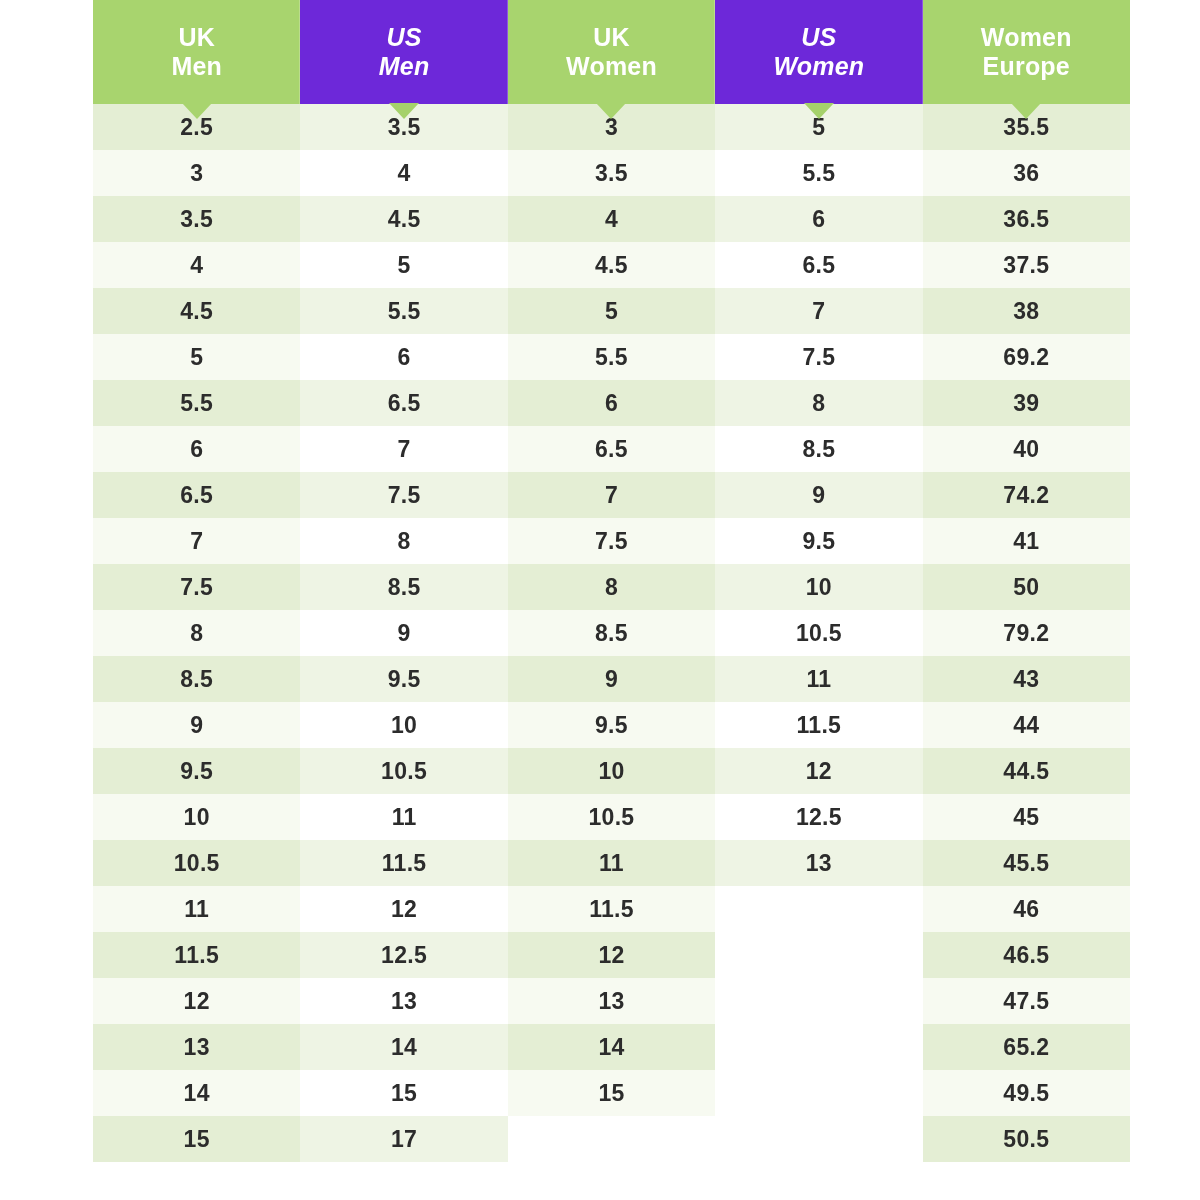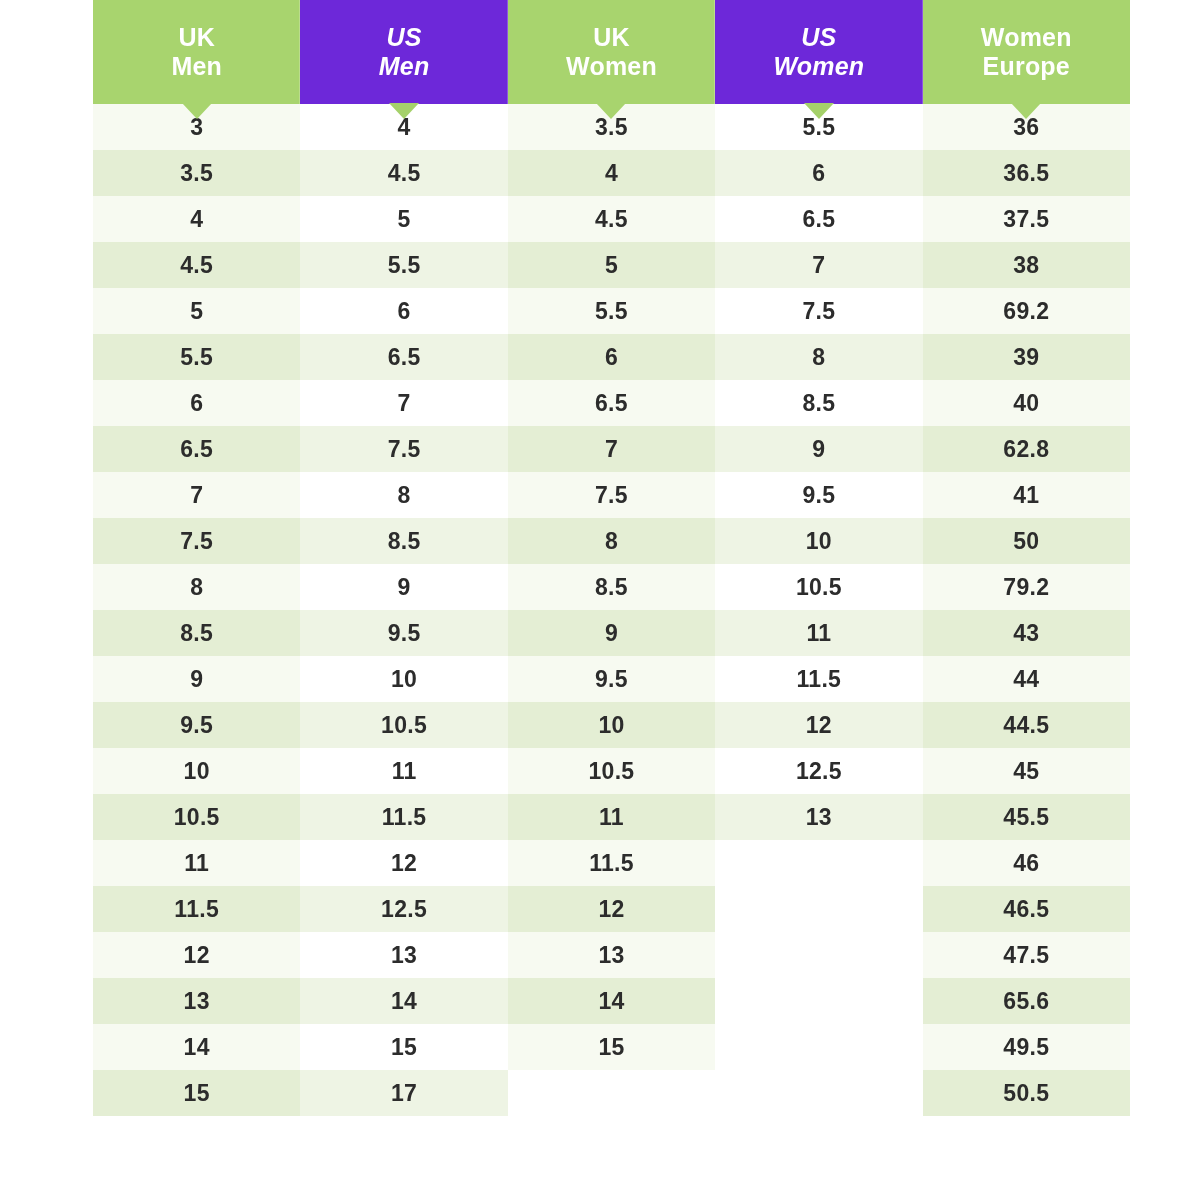--- a/index.html
+++ b/index.html
@@ -144,20 +144,27 @@
         <th>
           <span class="head-label">
             <span class="l1">Women</span>
             <span class="l2">Europe</span>
           </span>
           <span class="notch"></span>
         </th>
       </tr>
     </thead>
     <tbody class="chart-body" id="chart-body">
+        <tr class="tint">
+          <td class="colA">2.5</td>
+          <td class="colB">3.5</td>
+          <td class="colA">3</td>
+          <td class="colB">5</td>
+          <td class="colA">35.5</td>
+        </tr>
         <tr class="plain">
           <td class="colA">3</td>
           <td class="colB">4</td>
           <td class="colA">3.5</td>
           <td class="colB">5.5</td>
           <td class="colA">36</td>
         </tr>
         <tr class="tint">
           <td class="colA">3.5</td>
           <td class="colB">4.5</td>
@@ -198,21 +205,21 @@
           <td class="colB">7</td>
           <td class="colA">6.5</td>
           <td class="colB">8.5</td>
           <td class="colA">40</td>
         </tr>
         <tr class="tint">
           <td class="colA">6.5</td>
           <td class="colB">7.5</td>
           <td class="colA">7</td>
           <td class="colB">9</td>
-          <td class="colA">62.8</td>
+          <td class="colA">74.2</td>
         </tr>
         <tr class="plain">
           <td class="colA">7</td>
           <td class="colB">8</td>
           <td class="colA">7.5</td>
           <td class="colB">9.5</td>
           <td class="colA">41</td>
         </tr>
         <tr class="tint">
           <td class="colA">7.5</td>
@@ -282,21 +289,21 @@
           <td class="colB">13</td>
           <td class="colA">13</td>
           <td class="colB empty"></td>
           <td class="colA">47.5</td>
         </tr>
         <tr class="tint">
           <td class="colA">13</td>
           <td class="colB">14</td>
           <td class="colA">14</td>
           <td class="colB empty"></td>
-          <td class="colA">65.6</td>
+          <td class="colA">65.2</td>
         </tr>
         <tr class="plain">
           <td class="colA">14</td>
           <td class="colB">15</td>
           <td class="colA">15</td>
           <td class="colB empty"></td>
           <td class="colA">49.5</td>
         </tr>
         <tr class="tint">
           <td class="colA">15</td>

